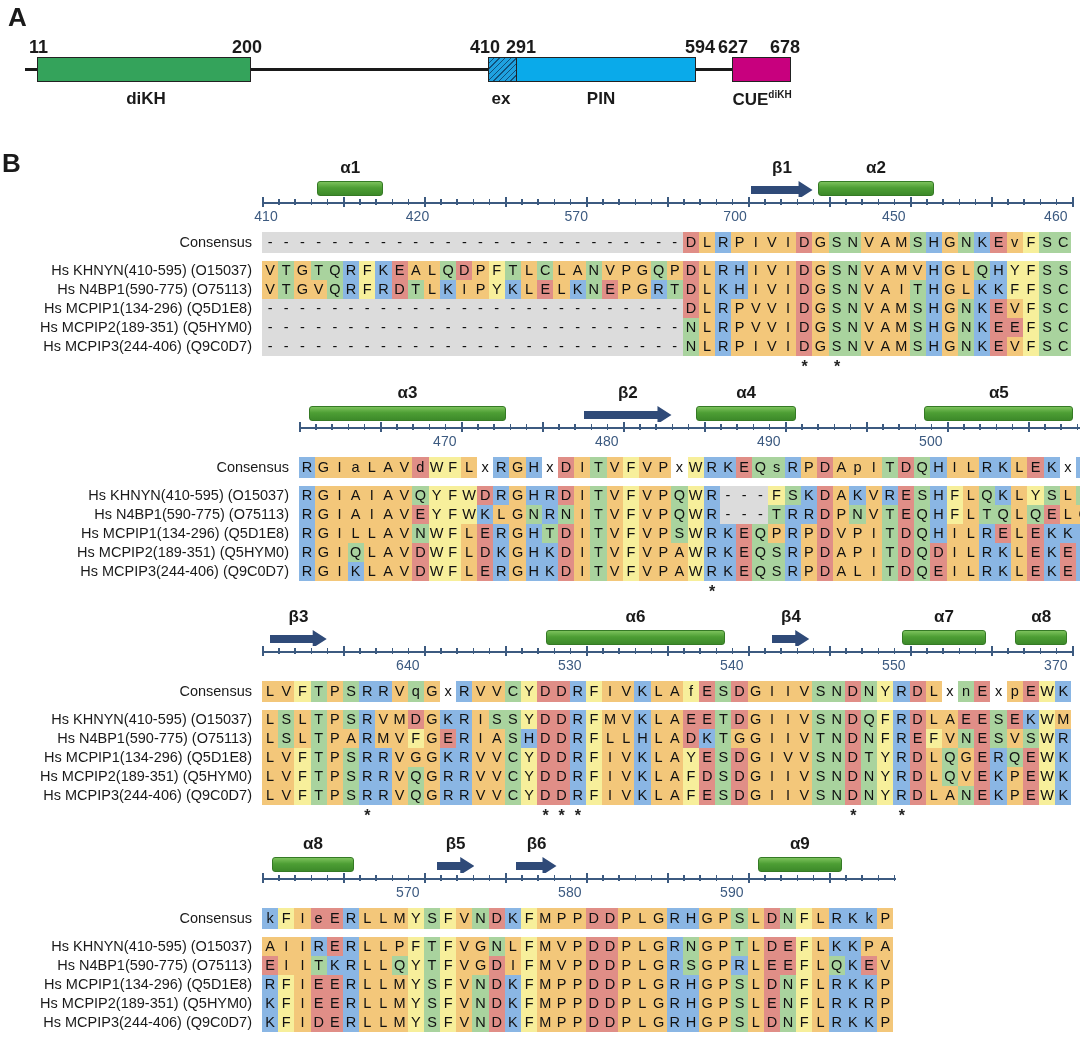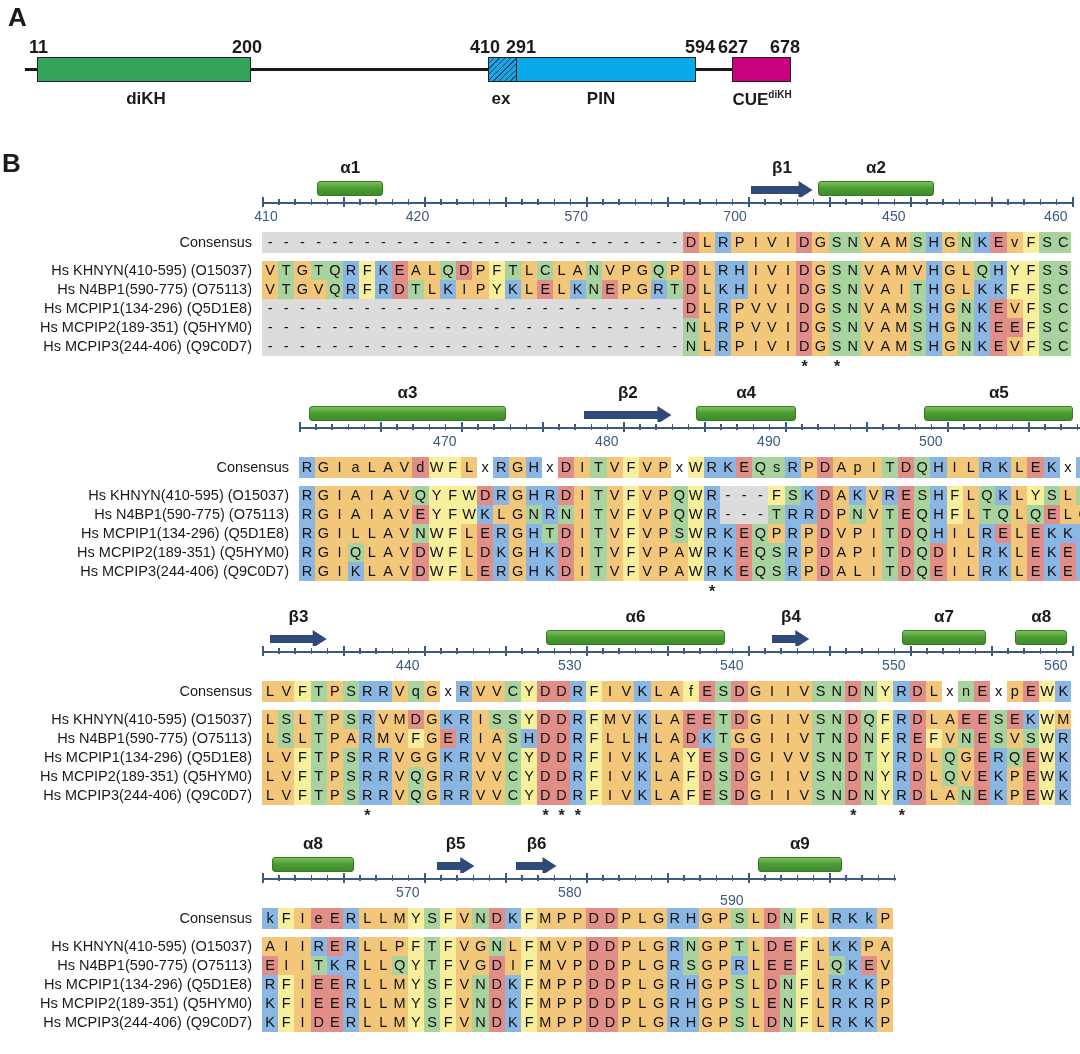--- a/index.html
+++ b/index.html
@@ -901,25 +901,25 @@
       <div class="tick" style="left: 926.2px; top: 39px; height: 6px;"></div>
       <div class="tick" style="left: 942.4px; top: 39px; height: 6px;"></div>
       <div class="tick" style="left: 958.6px; top: 39px; height: 6px;"></div>
       <div class="tick" style="left: 974.8px; top: 39px; height: 6px;"></div>
       <div class="tick" style="left: 991px; top: 37px; height: 10px;"></div>
       <div class="tick" style="left: 1007.2px; top: 39px; height: 6px;"></div>
       <div class="tick" style="left: 1023.4px; top: 39px; height: 6px;"></div>
       <div class="tick" style="left: 1039.6px; top: 39px; height: 6px;"></div>
       <div class="tick" style="left: 1055.8px; top: 39px; height: 6px;"></div>
       <div class="tick" style="left: 1072px; top: 37px; height: 10px;"></div>
-      <div class="ticklbl" style="left: 407.8px; top: 48px;">440</div>
+      <div class="ticklbl" style="left: 407.8px; top: 48px;">640</div>
       <div class="ticklbl" style="left: 569.8px; top: 48px;">530</div>
       <div class="ticklbl" style="left: 731.8px; top: 48px;">540</div>
       <div class="ticklbl" style="left: 893.8px; top: 48px;">550</div>
-      <div class="ticklbl" style="left: 1055.8px; top: 48px;">560</div>
+      <div class="ticklbl" style="left: 1055.8px; top: 48px;">370</div>
       <div class="rowname" style="top: 74px;">Consensus</div>
       <div class="cells cons" style="top: 72px;">
         <div class="cell" style="background: rgb(243, 199, 122);">L</div>
         <div class="cell" style="background: rgb(243, 199, 122);">V</div>
         <div class="cell" style="background: rgb(247, 239, 155);">F</div>
         <div class="cell" style="background: rgb(169, 211, 158);">T</div>
         <div class="cell" style="background: rgb(243, 199, 122);">P</div>
         <div class="cell" style="background: rgb(169, 211, 158);">S</div>
         <div class="cell" style="background: rgb(138, 182, 228);">R</div>
         <div class="cell" style="background: rgb(138, 182, 228);">R</div>
@@ -1287,21 +1287,21 @@
       <div class="tick" style="left: 780.4px; top: 39px; height: 6px;"></div>
       <div class="tick" style="left: 796.6px; top: 39px; height: 6px;"></div>
       <div class="tick" style="left: 812.8px; top: 39px; height: 6px;"></div>
       <div class="tick" style="left: 829px; top: 37px; height: 10px;"></div>
       <div class="tick" style="left: 845.2px; top: 39px; height: 6px;"></div>
       <div class="tick" style="left: 861.4px; top: 39px; height: 6px;"></div>
       <div class="tick" style="left: 877.6px; top: 39px; height: 6px;"></div>
       <div class="tick" style="left: 893.8px; top: 39px; height: 6px;"></div>
       <div class="ticklbl" style="left: 407.8px; top: 48px;">570</div>
       <div class="ticklbl" style="left: 569.8px; top: 48px;">580</div>
-      <div class="ticklbl" style="left: 731.8px; top: 56px;">590</div>
+      <div class="ticklbl" style="left: 731.8px; top: 48px;">590</div>
       <div class="rowname" style="top: 74px;">Consensus</div>
       <div class="cells cons" style="top: 72px;">
         <div class="cell" style="background: rgb(138, 182, 228);">k</div>
         <div class="cell" style="background: rgb(247, 239, 155);">F</div>
         <div class="cell" style="background: rgb(243, 199, 122);">I</div>
         <div class="cell" style="background: rgb(224, 142, 135);">e</div>
         <div class="cell" style="background: rgb(224, 142, 135);">E</div>
         <div class="cell" style="background: rgb(138, 182, 228);">R</div>
         <div class="cell" style="background: rgb(243, 199, 122);">L</div>
         <div class="cell" style="background: rgb(243, 199, 122);">L</div>

